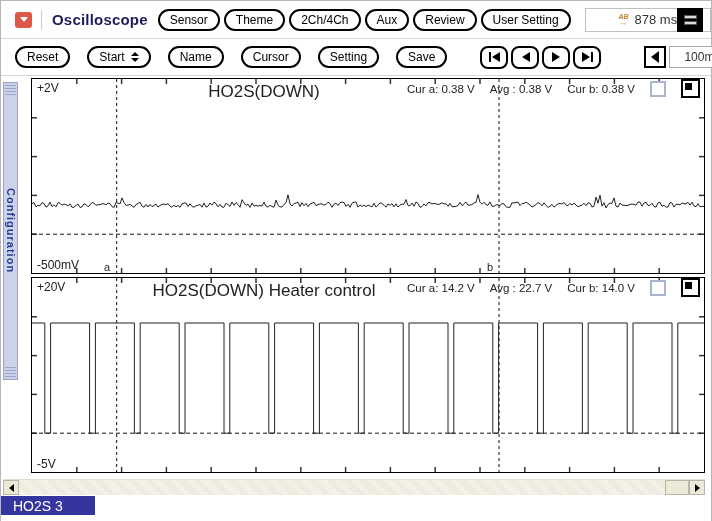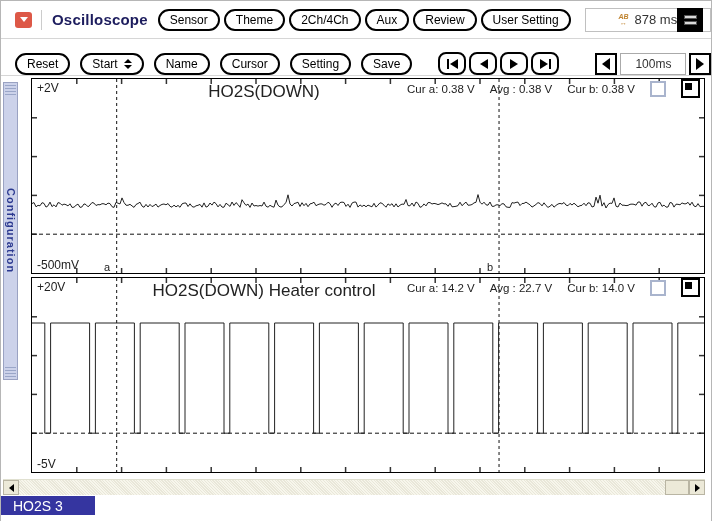--- a/index.html
+++ b/index.html
@@ -14,21 +14,21 @@
   .app-title{font-size:15px;font-weight:bold;color:#1d1d5e;letter-spacing:.2px;margin-right:10px;white-space:nowrap;}
   .pill{border:2px solid #000;border-radius:11px;background:#fff;padding:2px 10px;font-size:12px;line-height:14px;white-space:nowrap;font-family:inherit;cursor:default;display:inline-flex;align-items:center;gap:4px;}
   .top-btns{display:flex;gap:4px;align-items:center;}
   .time-box{margin-left:14px;width:126px;height:22px;border:1px solid #c0c0c0;display:flex;align-items:center;justify-content:center;gap:6px;background:#fff;}
   .ab-icon{display:inline-flex;flex-direction:column;align-items:center;color:#c08430;font-weight:bold;font-size:7px;line-height:6px;}
   .time-text{font-size:13px;color:#333;}
   .menu-btn{position:absolute;right:8px;top:7px;width:22px;height:20px;border:2px solid #000;background:#000;display:flex;flex-direction:column;justify-content:center;align-items:center;gap:2px;}
   .menu-btn i{display:block;width:13px;height:4px;background:#d9d9d9;border:1px solid #555;box-sizing:border-box;}
 
   
-  .toolbar{height:36px;display:flex;align-items:flex-end;padding-left:14px;border-bottom:1px solid #d6d6d6;gap:10px;}
+  .toolbar{height:36px;display:flex;align-items:center;padding-left:14px;border-bottom:1px solid #d6d6d6;gap:17px;}
   .spinner{display:inline-flex;flex-direction:column;gap:2px;margin-left:2px;}
   .spinner b{width:0;height:0;border-left:4px solid transparent;border-right:4px solid transparent;}
   .spinner .up{border-bottom:4px solid #000;}
   .spinner .dn{border-top:4px solid #000;}
   .playgroup{display:flex;gap:3px;margin-left:16px;}
   .playbtn{width:28px;height:23px;border:2px solid #000;border-radius:8px;background:#fff;display:flex;align-items:center;justify-content:center;padding:0;}
   .tbgroup{display:flex;align-items:center;gap:3px;margin-left:26px;}
   .tbarrow{width:22px;height:22px;border:2px solid #000;background:#fff;display:flex;align-items:center;justify-content:center;padding:0;}
   .tbval{width:64px;height:20px;border:1px solid #aaa;background:#fff;display:flex;align-items:center;justify-content:center;font-size:12px;color:#333;}
 

